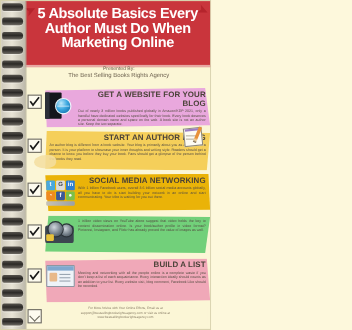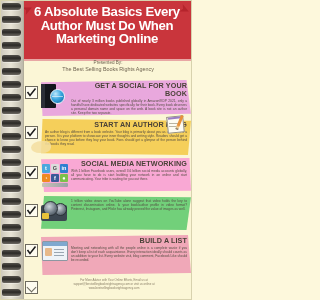--- a/index.html
+++ b/index.html
@@ -77,21 +77,21 @@
     margin:1px 0 0 0;
     color:#554d42;
     font-size:3.25px;
     line-height:4.05px;
     text-align:justify;
   }
   .pad-left{padding-left:30px;}
 
   .c-pink{background:#e9a8dd;}
   .c-yellow{background:#f5cf5a;}
-  .c-cyan{background:#f9a8d4;}
+  .c-cyan{background:#eab308;}
   .c-green{background:#72d07a;}
   .c-rose{background:#f0a8b8;}
 
   
   .clip-a{clip-path:polygon(0 6%,97% 0,100% 94%,1% 100%);}
   .clip-b{clip-path:polygon(1% 0,100% 5%,98% 100%,0 95%);}
   .clip-c{clip-path:polygon(0 4%,99% 0,100% 96%,2% 100%);}
   .clip-d{clip-path:polygon(2% 0,100% 4%,97% 100%,0 96%);}
   .clip-e{clip-path:polygon(0 5%,98% 0,100% 95%,1% 100%);}
 
@@ -190,39 +190,39 @@
     <div class="ring" style="top:210px"></div>
     <div class="ring" style="top:223px"></div>
     <div class="ring" style="top:236px"></div>
     <div class="ring" style="top:249px"></div>
     <div class="ring" style="top:262px"></div>
     <div class="ring" style="top:275px"></div>
     <div class="ring" style="top:288px"></div>
   </div>
 
   <div class="header">
-    <h1>6 Absolute Basics Every Author Must Do When Marketing Online</h1>
+    <h1>5 Absolute Basics Every Author Must Do When Marketing Online</h1>
   </div>
   <div class="arrow l">➤</div>
   <div class="arrow r">➤</div>
 
   <div class="presented">
     <div>Presented By:</div>
     <div class="p2">The Best Selling Books Rights Agency</div>
   </div>
 
   <div class="blob"></div>
 
   <div class="checkbox" style="top:85px">
     <svg viewBox="0 0 11 11">
       <path d="M1.5 5 L4 8.5 L9.5 1.5" stroke="#1b1b1b" stroke-width="1.5" fill="none"></path>
     </svg>
   </div>
   <div class="panel c-pink clip-a pad-left" style="top:79px;height:36px;">
-    <h2>GET A SOCIAL FOR YOUR BOOK</h2>
+    <h2>GET A WEBSITE FOR YOUR BLOG</h2>
     <p>Out of nearly 3 million books published globally in Amazon/KDP 2021, only a handful have dedicated websites specifically for their book. Every book deserves a personal domain name and space on the web. A book site is not an author site. Keep the two separate.</p>
   </div>
   <div class="monitor" style="top:83px;">
     <div class="mon-body"></div>
     <div class="mon-spine"></div>
     <div class="globe"></div>
   </div>
 
   <div class="checkbox" style="top:125px">
     <svg viewBox="0 0 11 11">

